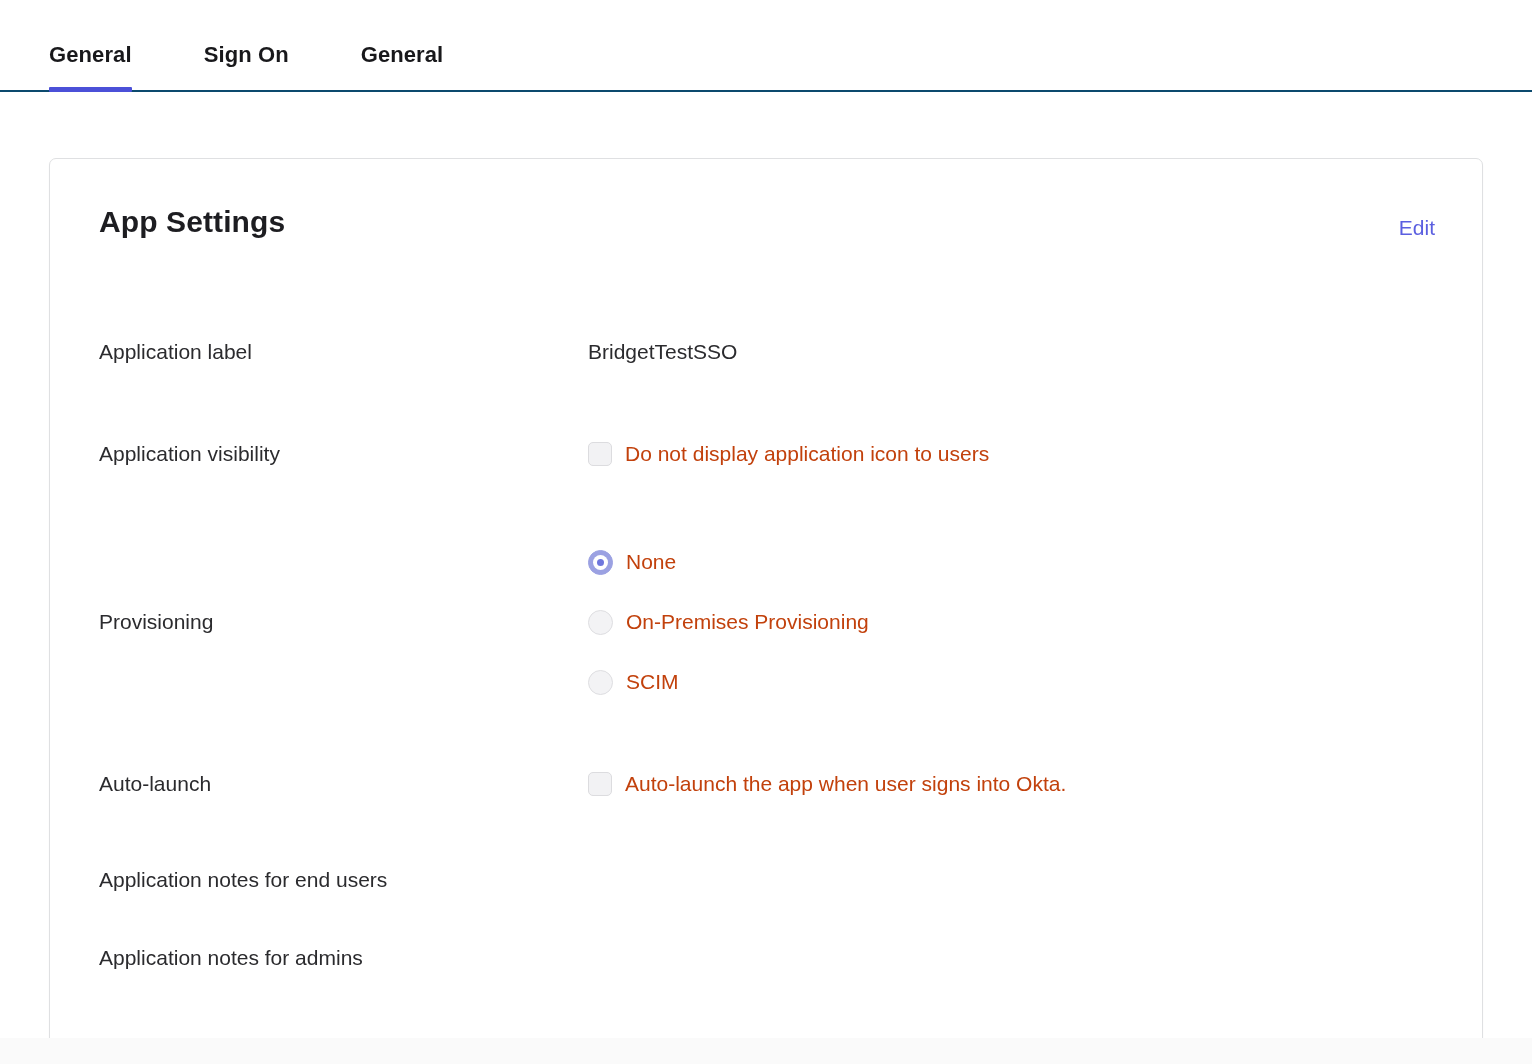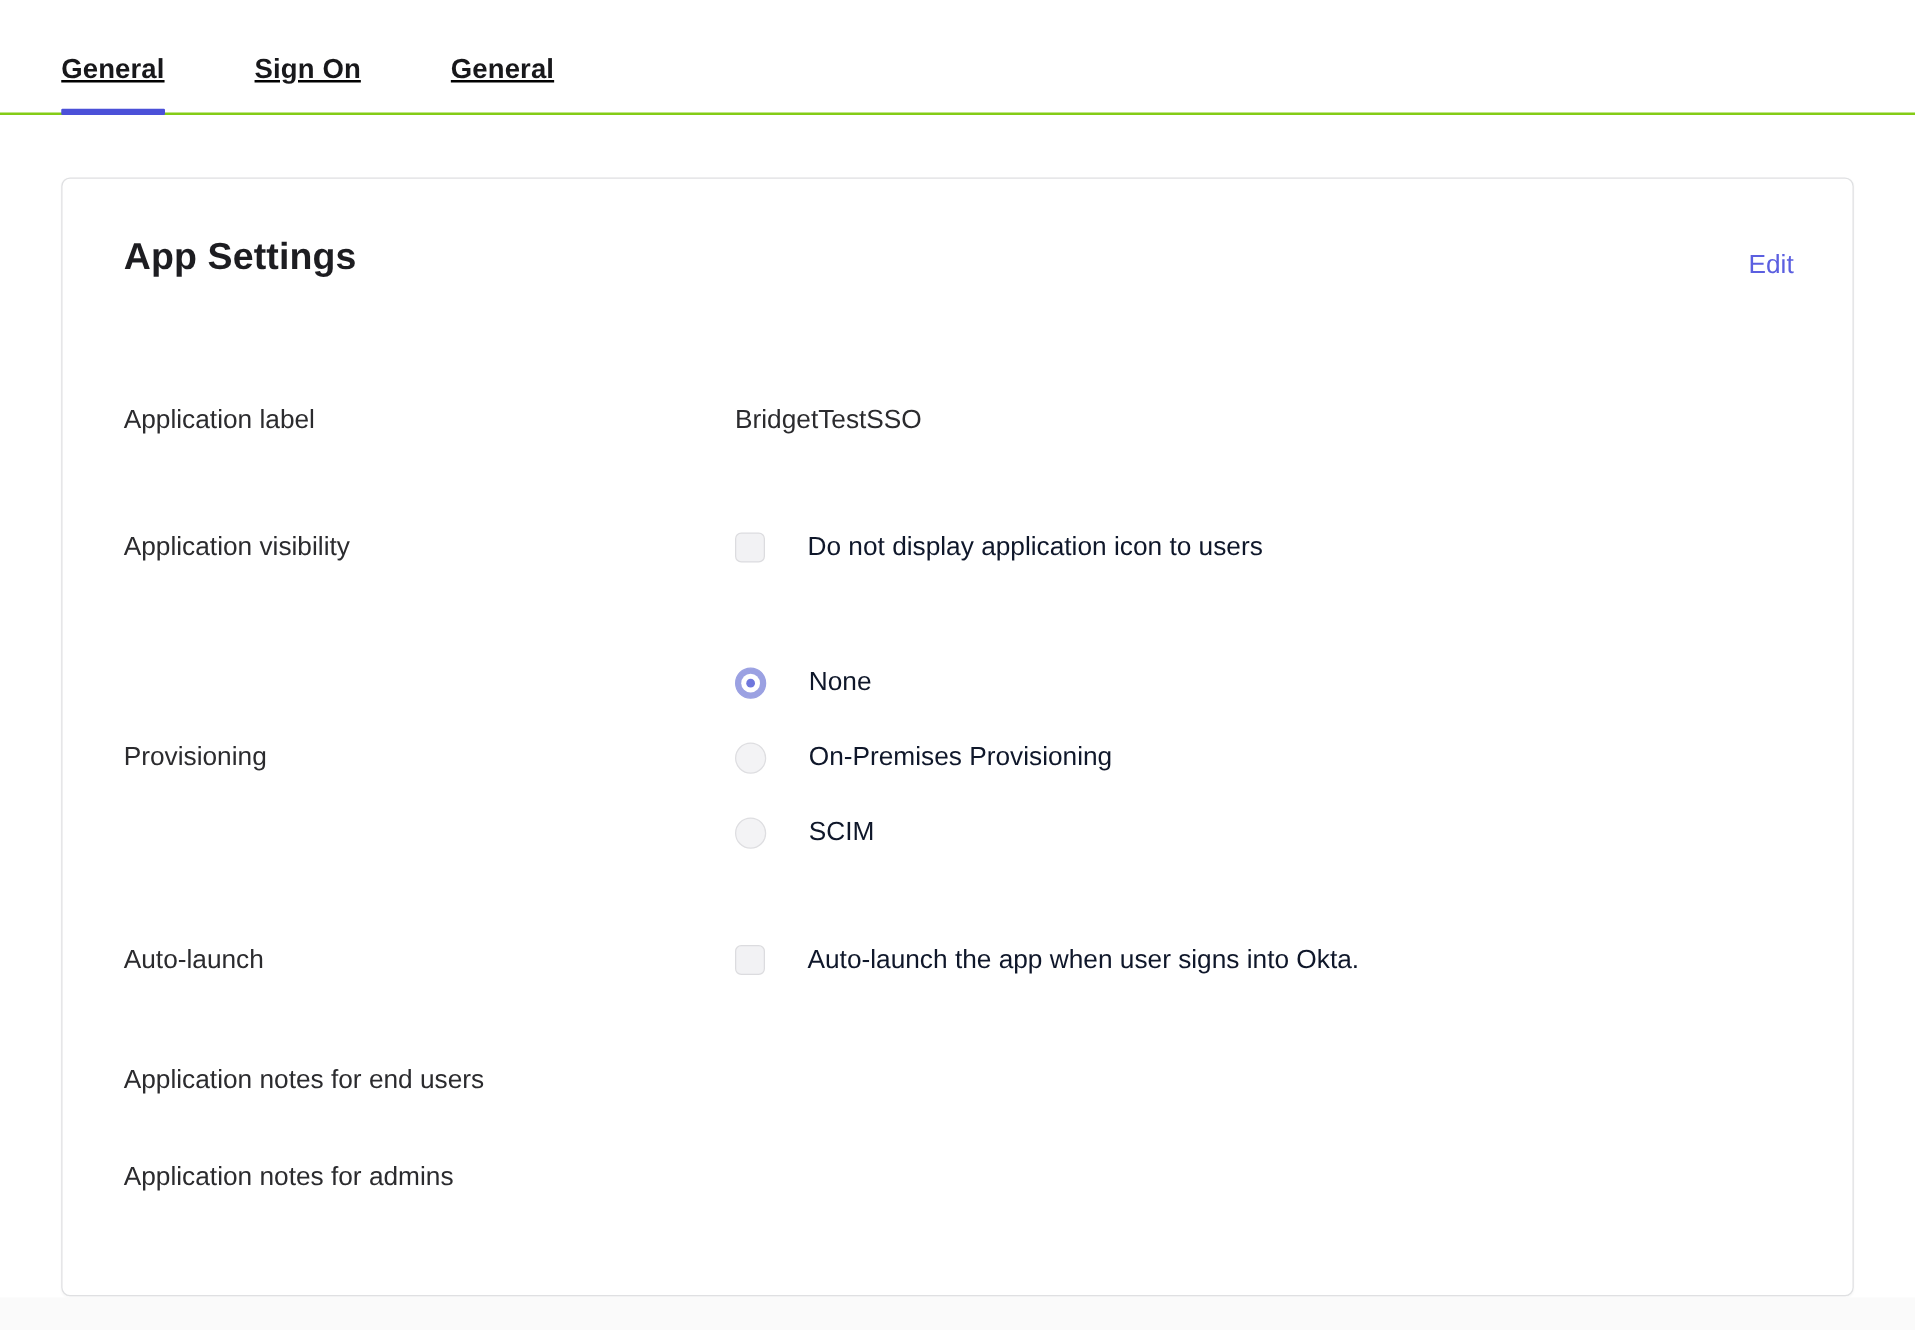--- a/index.html
+++ b/index.html
@@ -13,25 +13,24 @@
     font-family: "Liberation Sans", sans-serif;
     -webkit-font-smoothing: antialiased;
     overflow: hidden;
   }
 
   
   .tabbar {
     position: relative;
     height: 92px;
     box-sizing: border-box;
-    border-bottom: 2px solid #84cc16;
+    border-bottom: 2px solid #0c4a6e;
     display: flex;
     align-items: flex-end;
     padding-left: 49px;
-    text-decoration: underline;
   }
   .tab {
     position: relative;
     font-size: 22px;
     font-weight: bold;
     color: #18181b;
     padding: 0 0 22px 0;
     margin-right: 72px;
     letter-spacing: 0.1px;
     cursor: pointer;
@@ -52,21 +51,21 @@
 
   
   .page {
     position: relative;
     height: 972px;
     background: #ffffff;
   }
   .card {
     position: absolute;
     left: 49px;
-    top: 50px;
+    top: 66px;
     width: 1434px;
     height: 895px;
     box-sizing: border-box;
     background: #ffffff;
     border: 1px solid #dfe0e2;
     border-radius: 7px;
     box-shadow: 0 1px 2px rgba(0,0,0,0.03);
   }
   .card-header {
     display: flex;
@@ -125,22 +124,22 @@
   
   .option {
     display: flex;
     align-items: center;
     height: 28px;
     margin-bottom: 32px;
   }
   .option:last-child { margin-bottom: 0; }
   .option-label {
     font-size: 21px;
-    color: #0f172a;
-    margin-left: 34px;
+    color: #c2410c;
+    margin-left: 13px;
     line-height: 28px;
     white-space: nowrap;
   }
 
   .checkbox {
     width: 24px;
     height: 24px;
     box-sizing: border-box;
     border: 1px solid #dcdcdf;
     border-radius: 5px;

